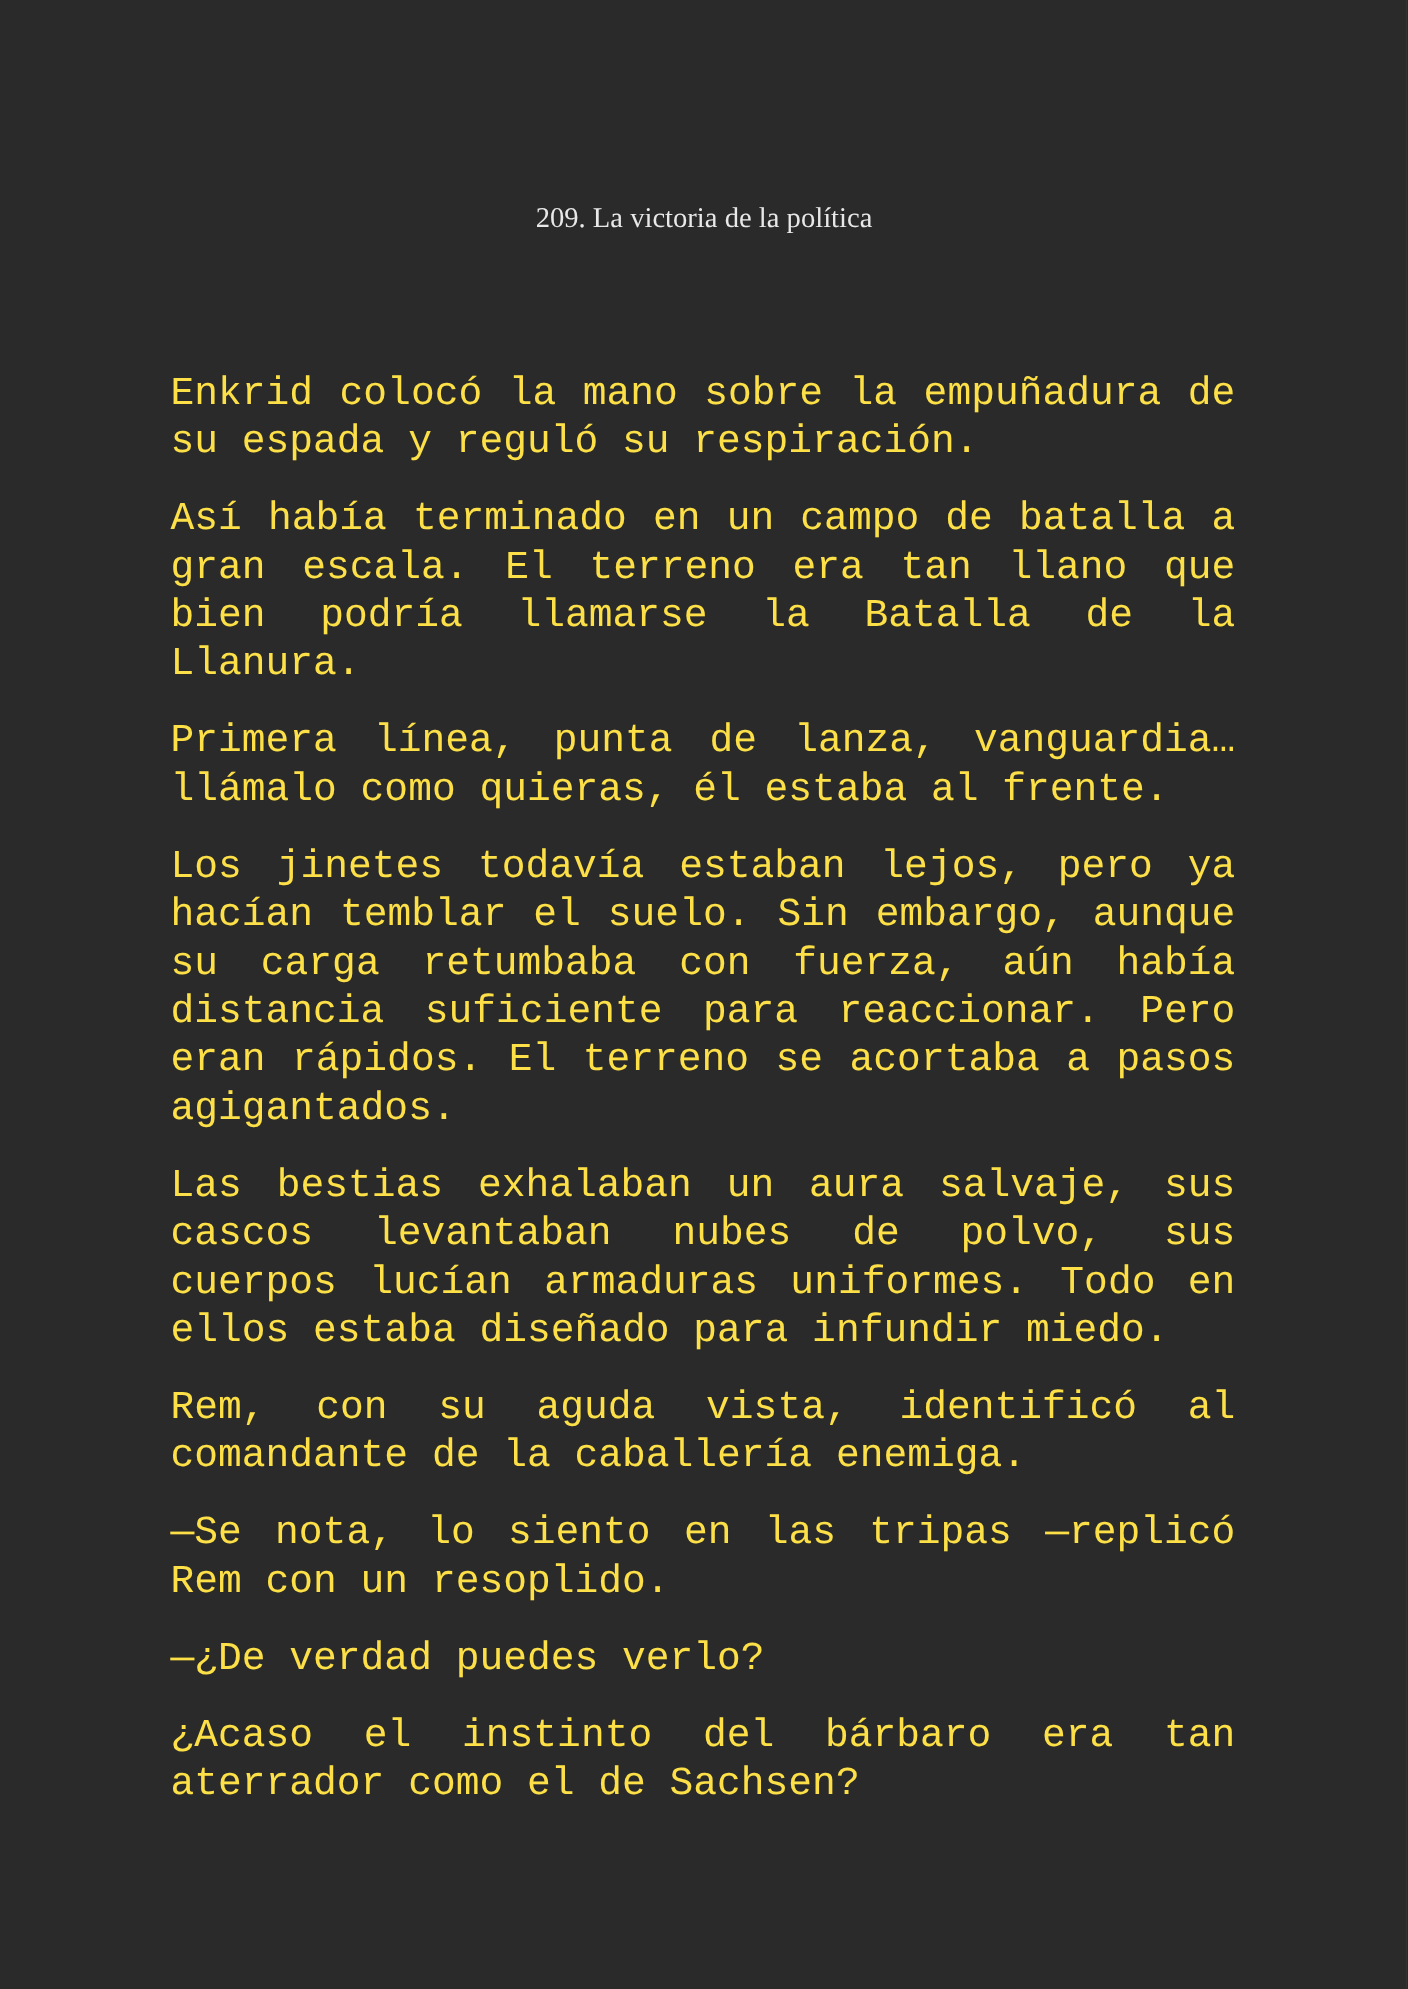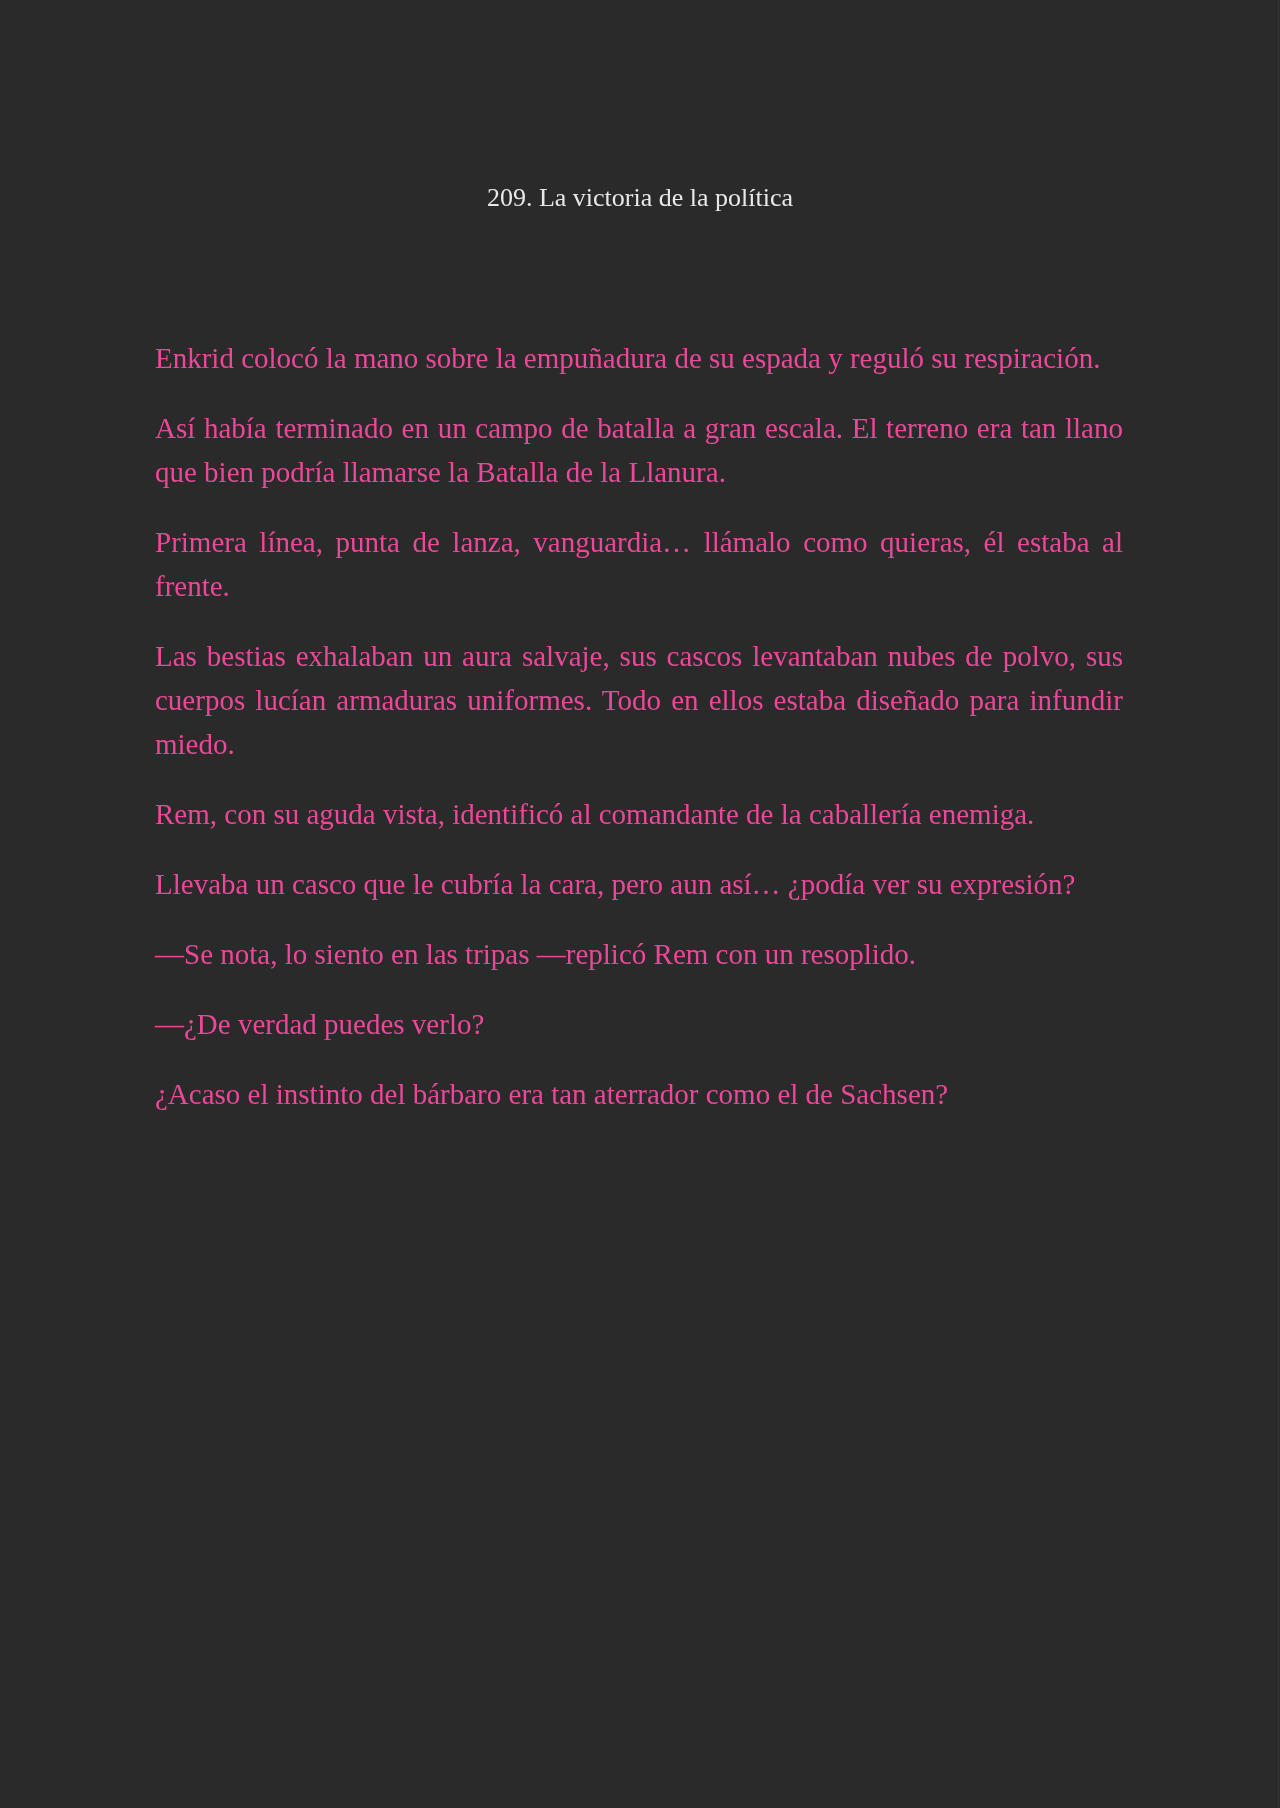--- a/index.html
+++ b/index.html
@@ -42,38 +42,39 @@
       color: #e8e8e8;
     }
     .chapter-body {
       position: absolute;
       top: 336px;
       left: 155px;
       width: 968px;
     }
     .chapter-body p {
       margin: 0 0 26px 0;
-      font-size: 29px;
+      font-size: 36px;
       line-height: 44px;
       text-align: justify;
-      color: #ec4899;
+      color: #fde047;
+      font-family: Liberation Mono, monospace;
     }
   </style>
 </head>
 <body>
 
 <div class="page">
   <h1 class="chapter-title">209. La victoria de la política</h1>
 
   <div class="chapter-body">
     <p>Enkrid colocó la mano sobre la empuñadura de su espada y reguló su respiración.</p>
     <p>Así había terminado en un campo de batalla a gran escala. El terreno era tan llano que bien podría llamarse la Batalla de la Llanura.</p>
     <p>Primera línea, punta de lanza, vanguardia… llámalo como quieras, él estaba al frente.</p>
+    <p>Los jinetes todavía estaban lejos, pero ya hacían temblar el suelo. Sin embargo, aunque su carga retumbaba con fuerza, aún había distancia suficiente para reaccionar. Pero eran rápidos. El terreno se acortaba a pasos agigantados.</p>
     <p>Las bestias exhalaban un aura salvaje, sus cascos levantaban nubes de polvo, sus cuerpos lucían armaduras uniformes. Todo en ellos estaba diseñado para infundir miedo.</p>
     <p>Rem, con su aguda vista, identificó al comandante de la caballería enemiga.</p>
-    <p>Llevaba un casco que le cubría la cara, pero aun así… ¿podía ver su expresión?</p>
     <p>—Se nota, lo siento en las tripas —replicó Rem con un resoplido.</p>
     <p>—¿De verdad puedes verlo?</p>
     <p>¿Acaso el instinto del bárbaro era tan aterrador como el de Sachsen?</p>
   </div>
 
   <div class="right-edge"></div>
 </div>
 
 </body></html>

